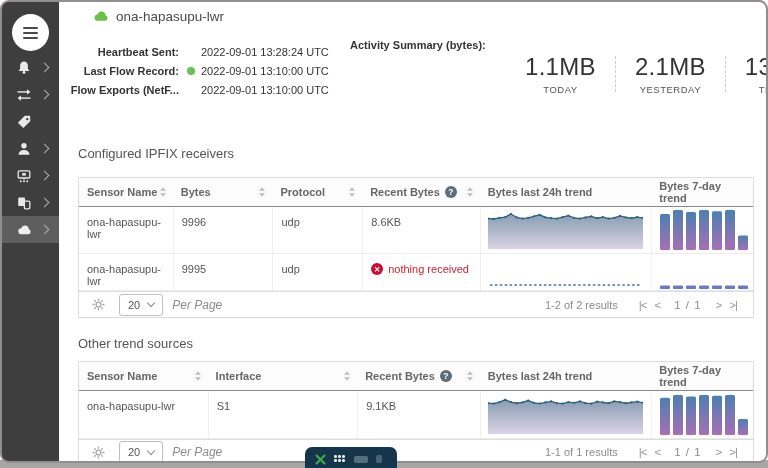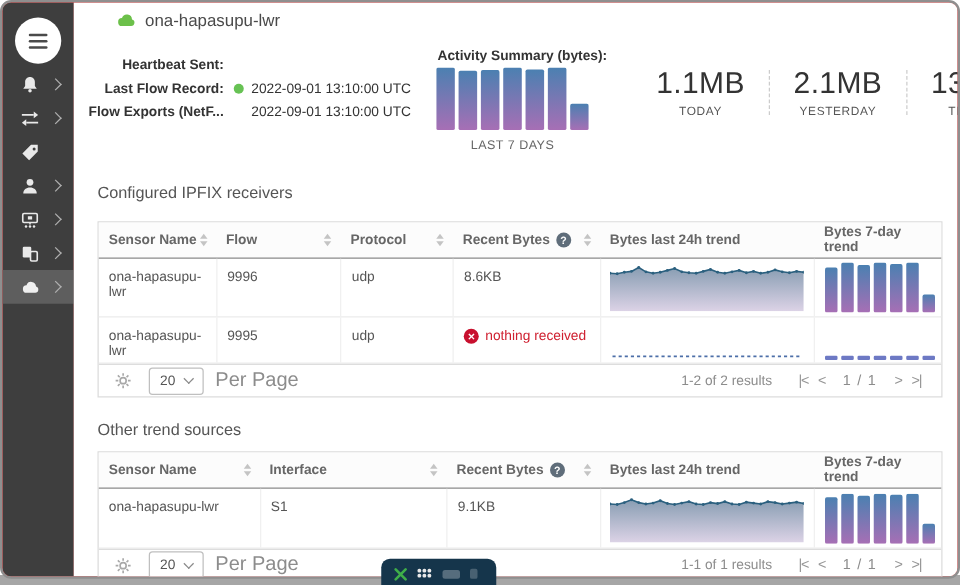--- a/index.html
+++ b/index.html
@@ -60,21 +60,21 @@
   .chart-7d{width:88px;height:40px;margin-left:8px;}
   .chart-7d.flat{height:8px;}
   .err{display:flex;align-items:center;gap:5px;color:#cf2030;}
   .err-icon{width:12px;height:12px;border-radius:50%;background:#c8102e;color:#fff;font-size:7.5px;font-weight:bold;
     display:flex;align-items:center;justify-content:center;flex:none;}
   .t-footer{display:flex;align-items:center;border-top:1px solid #ddd;padding:0 12px;color:#999;box-sizing:border-box;}
   .pg-dropdown{display:flex;align-items:center;border:1px solid #bfbfbf;border-radius:3px;height:20px;
     padding:0 8px;margin-left:13px;color:#555;cursor:pointer;background:#fff;}
   .dd-chev{width:5px;height:5px;border-right:1.4px solid #8a8a8a;border-bottom:1.4px solid #8a8a8a;
     transform:rotate(45deg);margin-left:8px;margin-top:-3px;}
-  .per-page{margin-left:9px;color:#8c8c8c;font-size:16px;}
+  .per-page{margin-left:9px;color:#8c8c8c;font-size:12px;font-style:italic;}
   .results{margin-left:auto;color:#8c8c8c;font-size:11px;}
   .pager{display:flex;align-items:center;margin-left:17px;color:#969696;font-size:11.5px;}
   .pg-btn{padding:0 4px;cursor:pointer;letter-spacing:-1px;}
   .pg-page{padding:0 10px;color:#8c8c8c;letter-spacing:1px;}
   
   .overlay-toolbar{position:absolute;left:305px;top:447px;width:92px;height:21px;background:#15354b;
     border-radius:7px 7px 0 0;display:flex;align-items:center;padding:3px 9px 0 10px;box-sizing:border-box;gap:8px;z-index:6;}
   .dots-grid{display:grid;grid-template-columns:repeat(3,4px);grid-auto-rows:4px;}
   .dots-grid i{width:2.5px;height:2.5px;background:#e9e9e9;border-radius:50%;}
   .ghost-a{width:14px;height:7px;background:rgba(255,255,255,.28);border-radius:2px;}
@@ -154,52 +154,35 @@
         <svg width="17" height="13" viewBox="0 0 17 13" fill="#6cc04a">
             <path d="M13.6 5.5A4.1 4.1 0 0 0 5.6 4.4 3.2 3.2 0 0 0 5.8 10.8h7.1a2.7 2.7 0 0 0 .7-5.3z"></path>
           </svg>
         <span class="title-text">ona-hapasupu-lwr</span>
       </div>
 
       <div class="heartbeat">
         <div class="hb-row">
           <span class="hb-label">Heartbeat Sent:</span>
           <span class="hb-dot hid"></span>
+          <span class="hb-value">2022-09-01 13:28:24 UTC</span>
         </div>
         <div class="hb-row">
           <span class="hb-label">Last Flow Record:</span>
           <span class="hb-dot"></span>
           <span class="hb-value">2022-09-01 13:10:00 UTC</span>
         </div>
         <div class="hb-row">
           <span class="hb-label">Flow Exports (NetF...</span>
           <span class="hb-dot hid"></span>
           <span class="hb-value">2022-09-01 13:10:00 UTC</span>
         </div>
       </div>
 
       <div class="activity-title">Activity Summary (bytes):</div>
-      <div class="bars-wrap">
-        <div class="act-bars"><svg width="122" height="50" viewBox="0 0 122 50">
-              <defs>
-                <linearGradient id="grd0" x1="0" y1="0" x2="0" y2="1">
-                  <stop offset="0%" stop-color="#4b80b1"></stop>
-                  <stop offset="100%" stop-color="#a76fb5"></stop>
-                </linearGradient>
-              </defs>
-              <rect x="0" y="0" width="14.857142857142858" height="50" rx="1.5" fill="url(#grd0)"></rect>
-              <rect x="17.857142857142858" y="2.5" width="14.857142857142858" height="47.5" rx="1.5" fill="url(#grd0)"></rect>
-              <rect x="35.714285714285715" y="2" width="14.857142857142858" height="48" rx="1.5" fill="url(#grd0)"></rect>
-              <rect x="53.57142857142857" y="0" width="14.857142857142858" height="50" rx="1.5" fill="url(#grd0)"></rect>
-              <rect x="71.42857142857143" y="1.5" width="14.857142857142858" height="48.5" rx="1.5" fill="url(#grd0)"></rect>
-              <rect x="89.28571428571429" y="0" width="14.857142857142858" height="50" rx="1.5" fill="url(#grd0)"></rect>
-              <rect x="107.14285714285714" y="29" width="14.857142857142858" height="21" rx="1.5" fill="url(#grd0)"></rect>
-            </svg></div>
-        <div class="act-caption">LAST 7 DAYS</div>
-      </div>
       <div class="stats">
         <div class="stat">
           <div class="stat-value">1.1MB</div>
           <div class="stat-label">TODAY</div>
         </div>
         <div class="stat-divider"></div>
         <div class="stat">
           <div class="stat-value">2.1MB</div>
           <div class="stat-label">YESTERDAY</div>
         </div>
@@ -214,21 +197,21 @@
       <div class="tbl" style="top:175px">
         <div class="t-header">
           <div class="th" style="width:94px">
             <span>Sensor Name</span>
             <span class="sort">
                 <i class="up"></i>
                 <i class="down"></i>
               </span>
           </div>
           <div class="th" style="width:100px">
-            <span>Flow</span>
+            <span>Bytes</span>
             <span class="sort">
                 <i class="up"></i>
                 <i class="down"></i>
               </span>
           </div>
           <div class="th" style="width:90px">
             <span>Protocol</span>
             <span class="sort">
                 <i class="up"></i>
                 <i class="down"></i>

